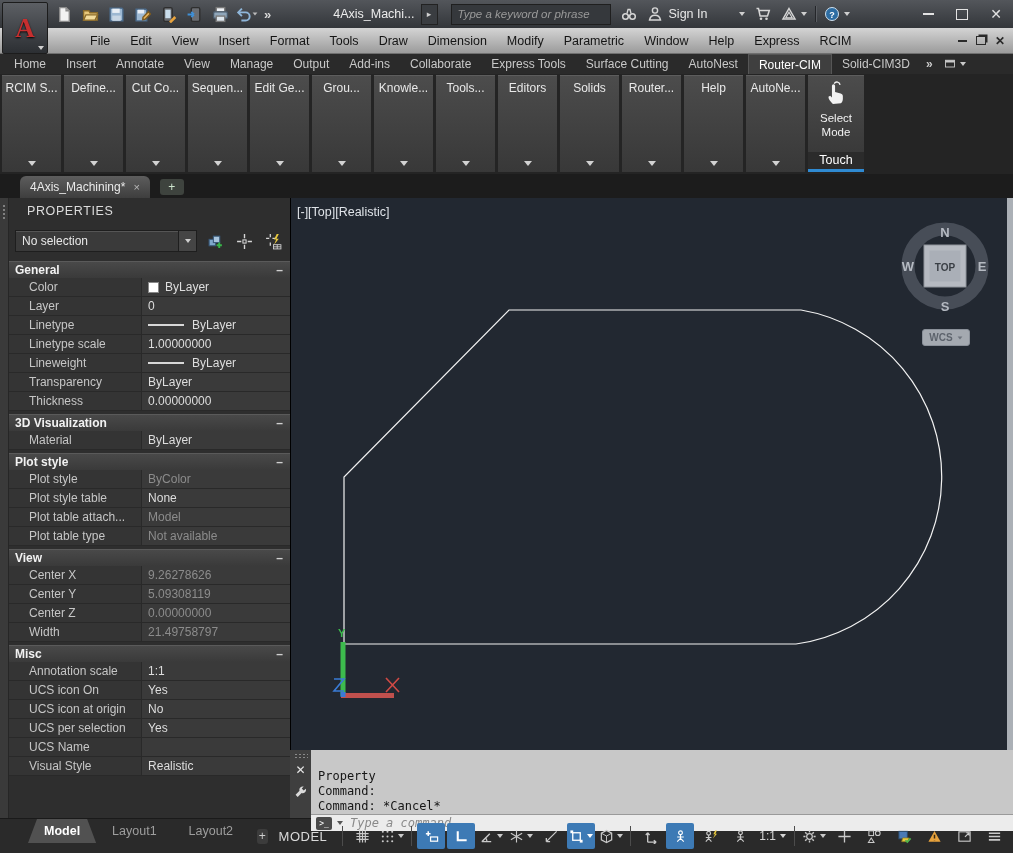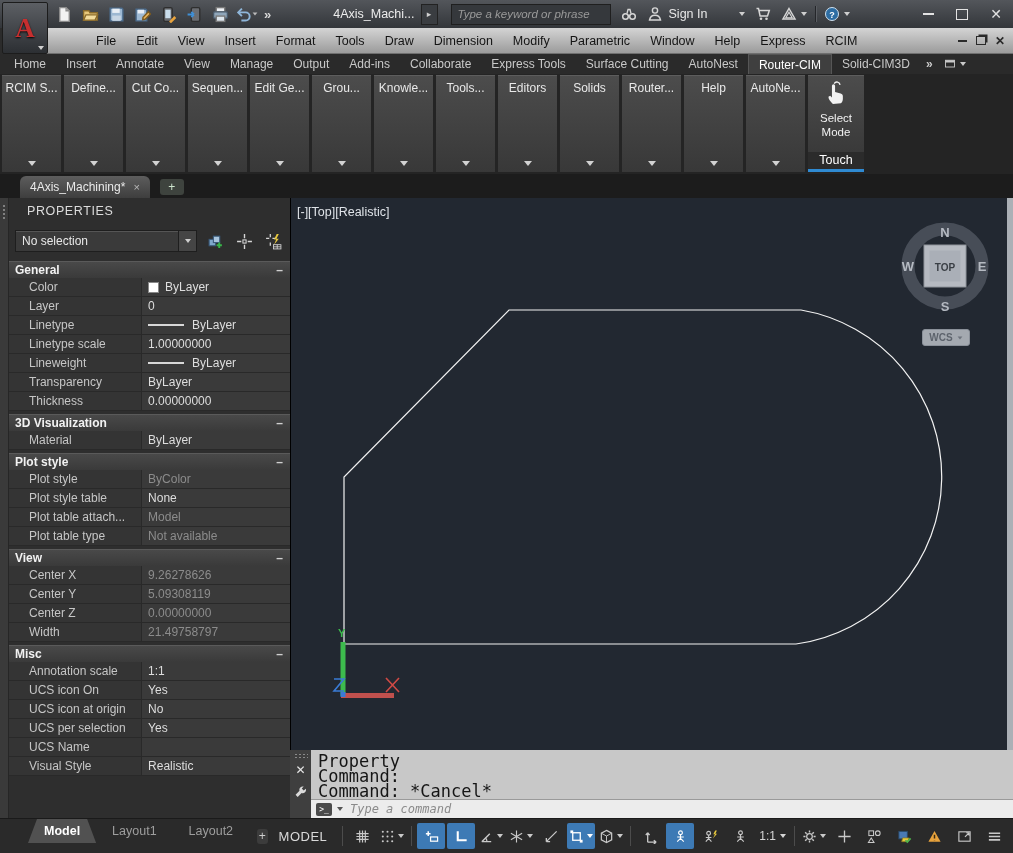--- a/index.html
+++ b/index.html
@@ -31,21 +31,21 @@
   .caret{display:inline-block;width:0;height:0;border-left:3.5px solid transparent;border-right:3.5px solid transparent;border-top:4px solid currentColor;}
   .signin .caret{margin-left:26px;color:#cfcfcf;}
   .tb-sep{width:1px;height:16px;background:#24262a;margin:0 8px;box-shadow:1px 0 0 #5a5d62;}
   .win-controls{margin-left:auto;display:flex;align-items:center;height:100%;}
   .wc{width:34px;height:22px;display:flex;align-items:center;justify-content:center;color:#e2e2e2;}
   .wc .min{width:11px;height:0;border-bottom:2px solid #e2e2e2;}
   .wc .max{width:10px;height:9px;border:1.5px solid #e2e2e2;}
   .wc .cls{font-size:14px;line-height:1;}
   
   .menubar{height:26px;background:linear-gradient(#d4d4d4,#9b9b9b);display:flex;align-items:center;
-           padding-left:80px;border-bottom:1px solid #6f6f6f;box-sizing:border-box;margin-left:6px;}
+           padding-left:80px;border-bottom:1px solid #6f6f6f;box-sizing:border-box;}
   .menu-item{padding:0 10px;font-size:12.5px;color:#141414;height:100%;display:flex;align-items:center;}
   .doc-controls{margin-left:auto;display:flex;align-items:center;gap:9px;padding-right:8px;color:#2a2a2a;}
   .dc-min{width:9px;height:0;border-bottom:2px solid #2a2a2a;}
   .dc-res{width:8px;height:7px;border:1.5px solid #2a2a2a;box-shadow:2px -2px 0 -0.5px #2a2a2a;}
   .dc-cls{font-size:12px;font-weight:bold;line-height:1;}
   
   .ribbon-tabs{height:20px;background:#2a2a2a;display:flex;align-items:stretch;padding-left:4px;font-size:12px;}
   .rtab{padding:0 10px;display:flex;align-items:center;color:#c9c9c9;white-space:nowrap;}
   .rtab.active{background:#3f3f3f;color:#fff;border:1px solid #565656;border-bottom:none;box-sizing:border-box;}
   .rtab-overflow{display:flex;align-items:center;color:#c9c9c9;font-size:12px;font-weight:bold;padding:0 6px;}
@@ -108,22 +108,22 @@
   .wcs-pill .caret{border-top-color:#6d737c;transform:scale(.8);}
   .ucs-svg{position:absolute;left:40px;top:422px;}
   
   .cmd-dock{height:68px;display:flex;background:#c8c8c8;}
   .cmd-strip{width:21px;background:#3f3f3f;display:flex;flex-direction:column;align-items:center;padding-top:3px;box-sizing:border-box;}
   .cmd-strip .grip-h{width:14px;height:5px;background-image:radial-gradient(#8a8a8a 1px,transparent 1.2px);background-size:4px 3px;}
   .cmd-close{color:#e8e8e8;font-size:12px;margin-top:6px;line-height:1;}
   .cmd-wrench{margin-top:10px;color:#dadada;}
   .cmd-wrench svg{width:14px;height:14px;}
   .cmd-right{flex:1;display:flex;flex-direction:column;min-width:0;}
-  .cmd-history{flex:1;background:#c8c8c8;font-family:"DejaVu Sans Mono",monospace;font-size:17px;color:#151515;
-               padding:4px 0 0 7px;line-height:15px;}
+  .cmd-history{flex:1;background:#c8c8c8;font-family:"DejaVu Sans Mono",monospace;font-size:12px;color:#151515;
+               padding:19px 0 0 7px;line-height:15px;}
   .cmd-input-row{height:21px;background:#ececec;border-top:1px solid #9a9a9a;display:flex;align-items:center;padding-left:5px;gap:5px;box-sizing:border-box;}
   .term-ic{width:16px;height:13px;background:#4a4a4a;border-radius:2px;color:#fff;font-size:8px;display:flex;align-items:center;justify-content:center;font-family:"DejaVu Sans Mono",monospace;}
   .cmd-input-row .caret{color:#555;}
   .cmd-input{flex:1;border:0;outline:0;background:transparent;font-family:"DejaVu Sans Mono",monospace;font-size:12px;color:#333;}
   .cmd-input::placeholder{color:#8a8a8a;font-style:italic;}
   
   .statusbar{height:35px;background:#2a2a2a;display:flex;align-items:center;box-sizing:border-box;border-top:1px solid #1a1a1a;}
   .layout-tabs{display:flex;align-items:center;margin-left:28px;align-self:flex-start;height:24px;}
   .ltab{height:100%;display:flex;align-items:center;padding:0 16px;font-size:12.5px;color:#9e9e9e;
         clip-path:polygon(9px 0,calc(100% - 9px) 0,100% 100%,0 100%);}

